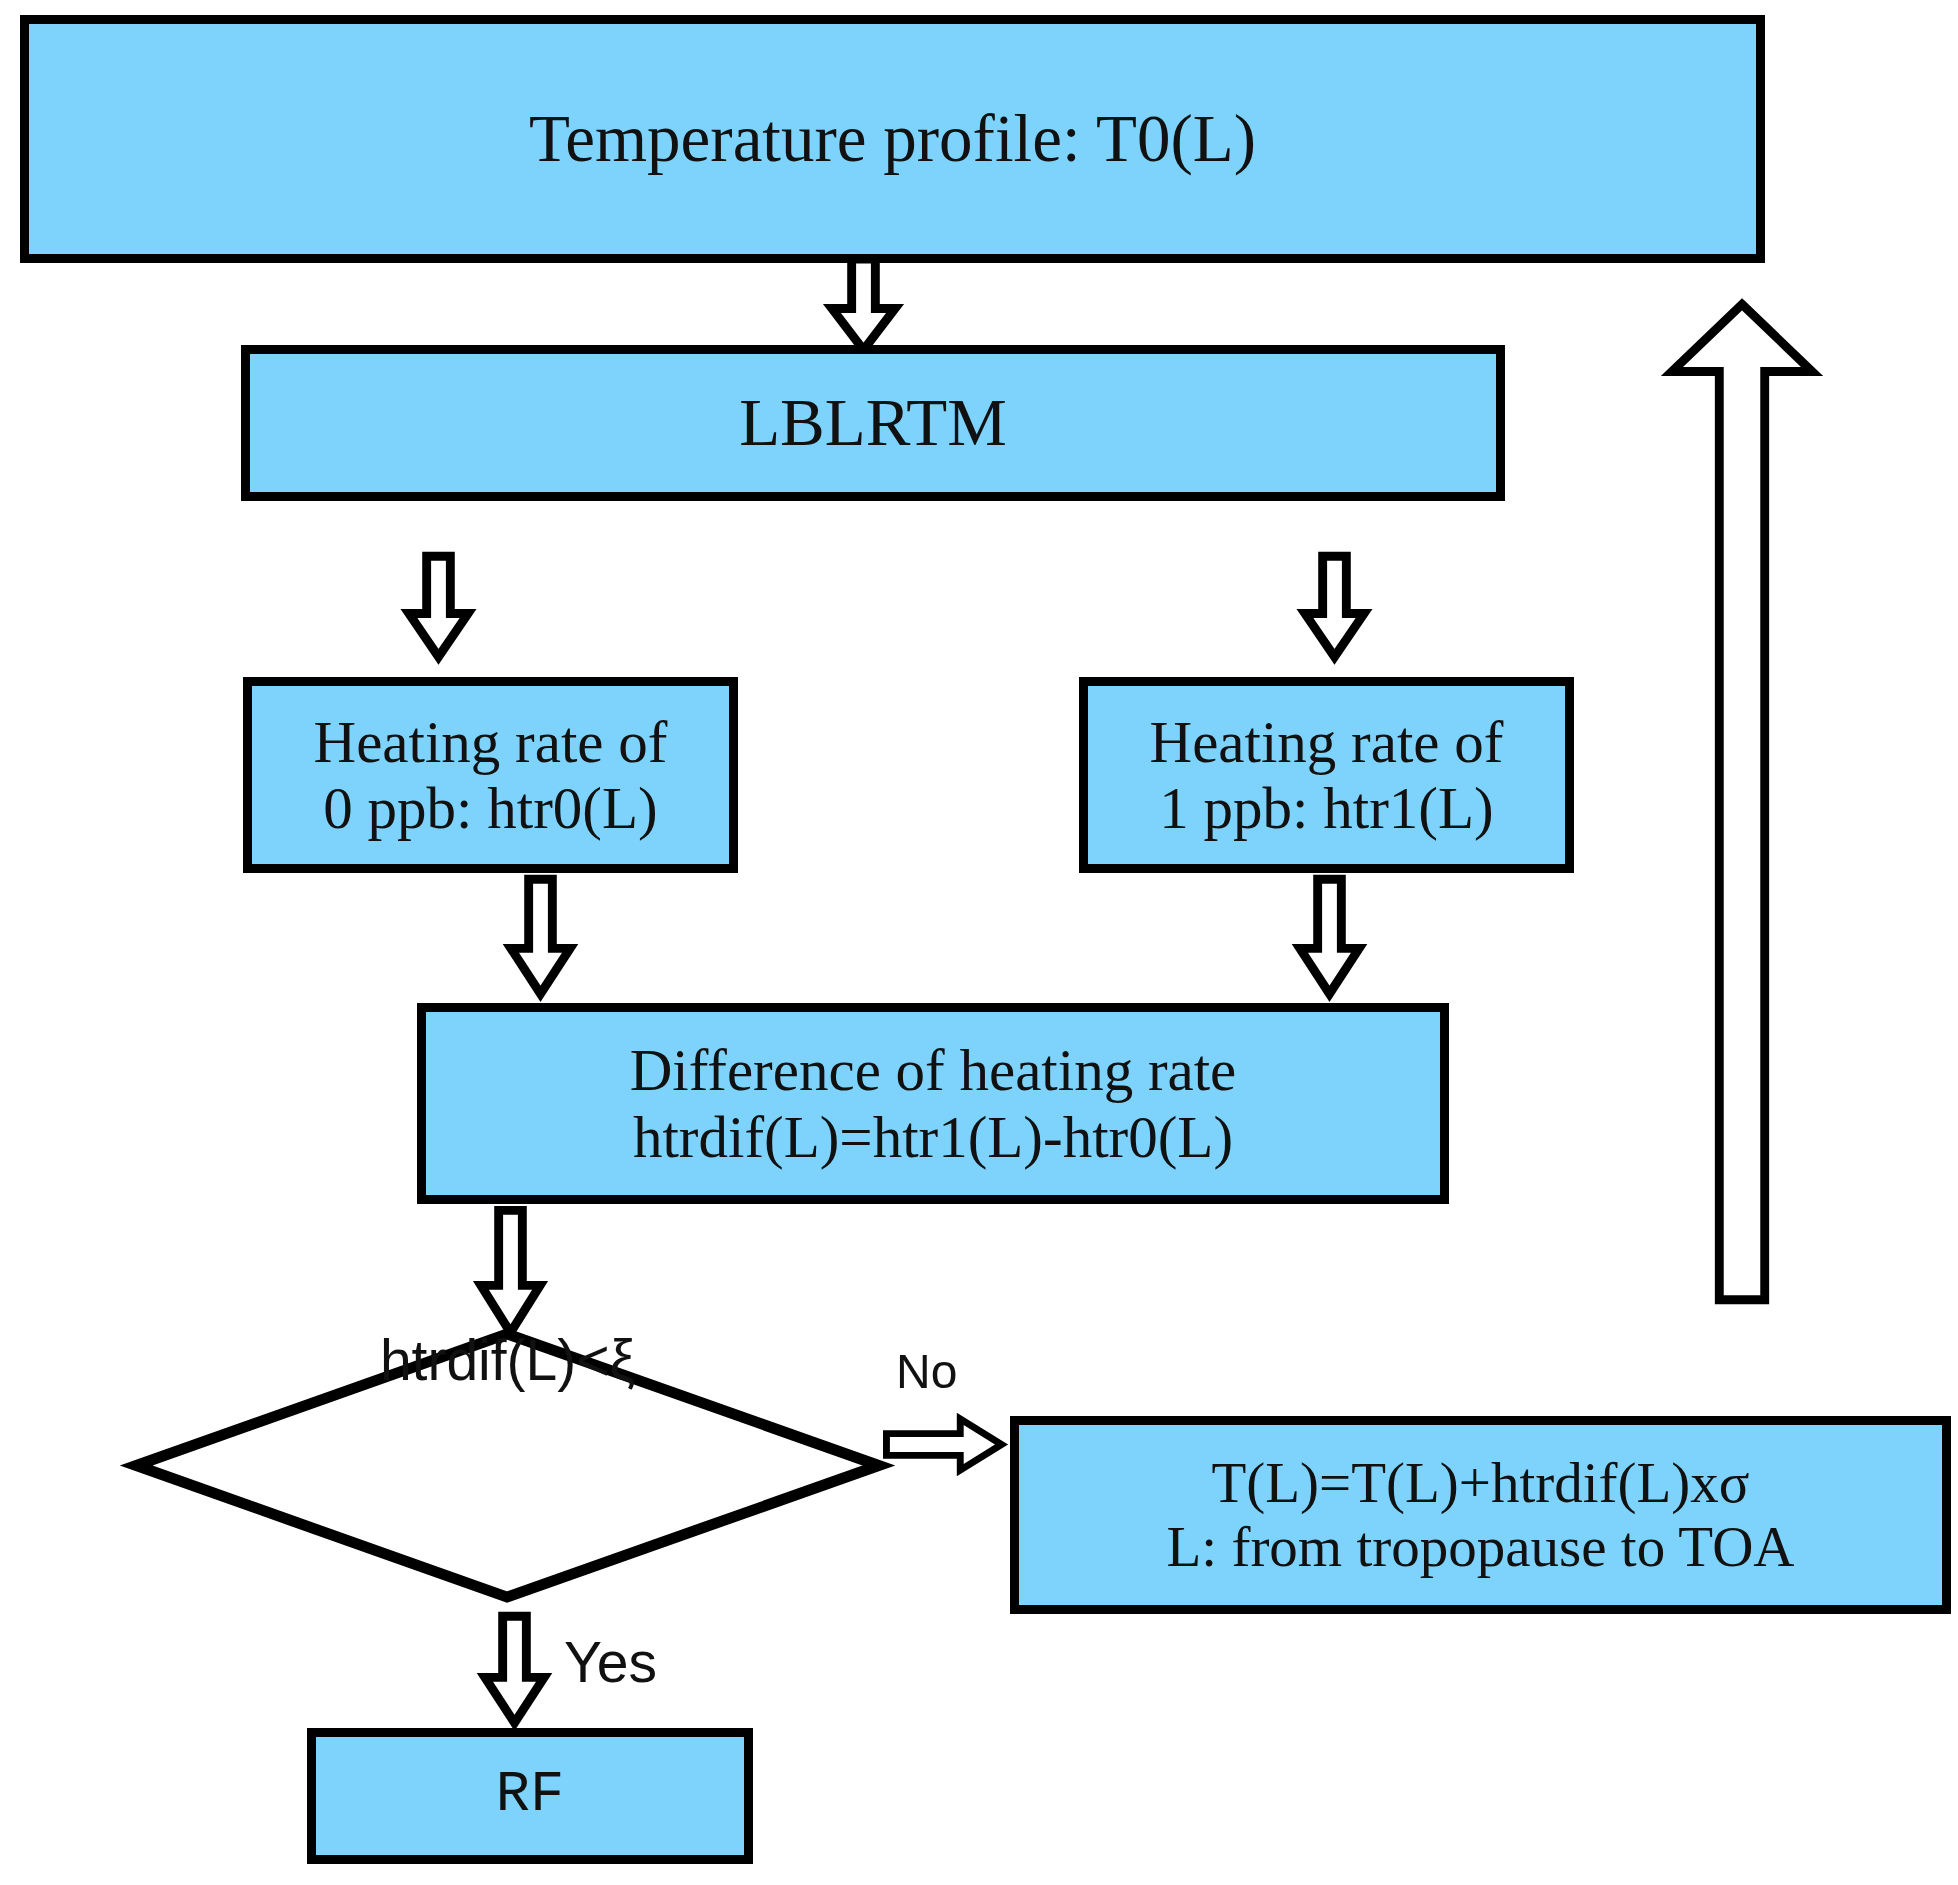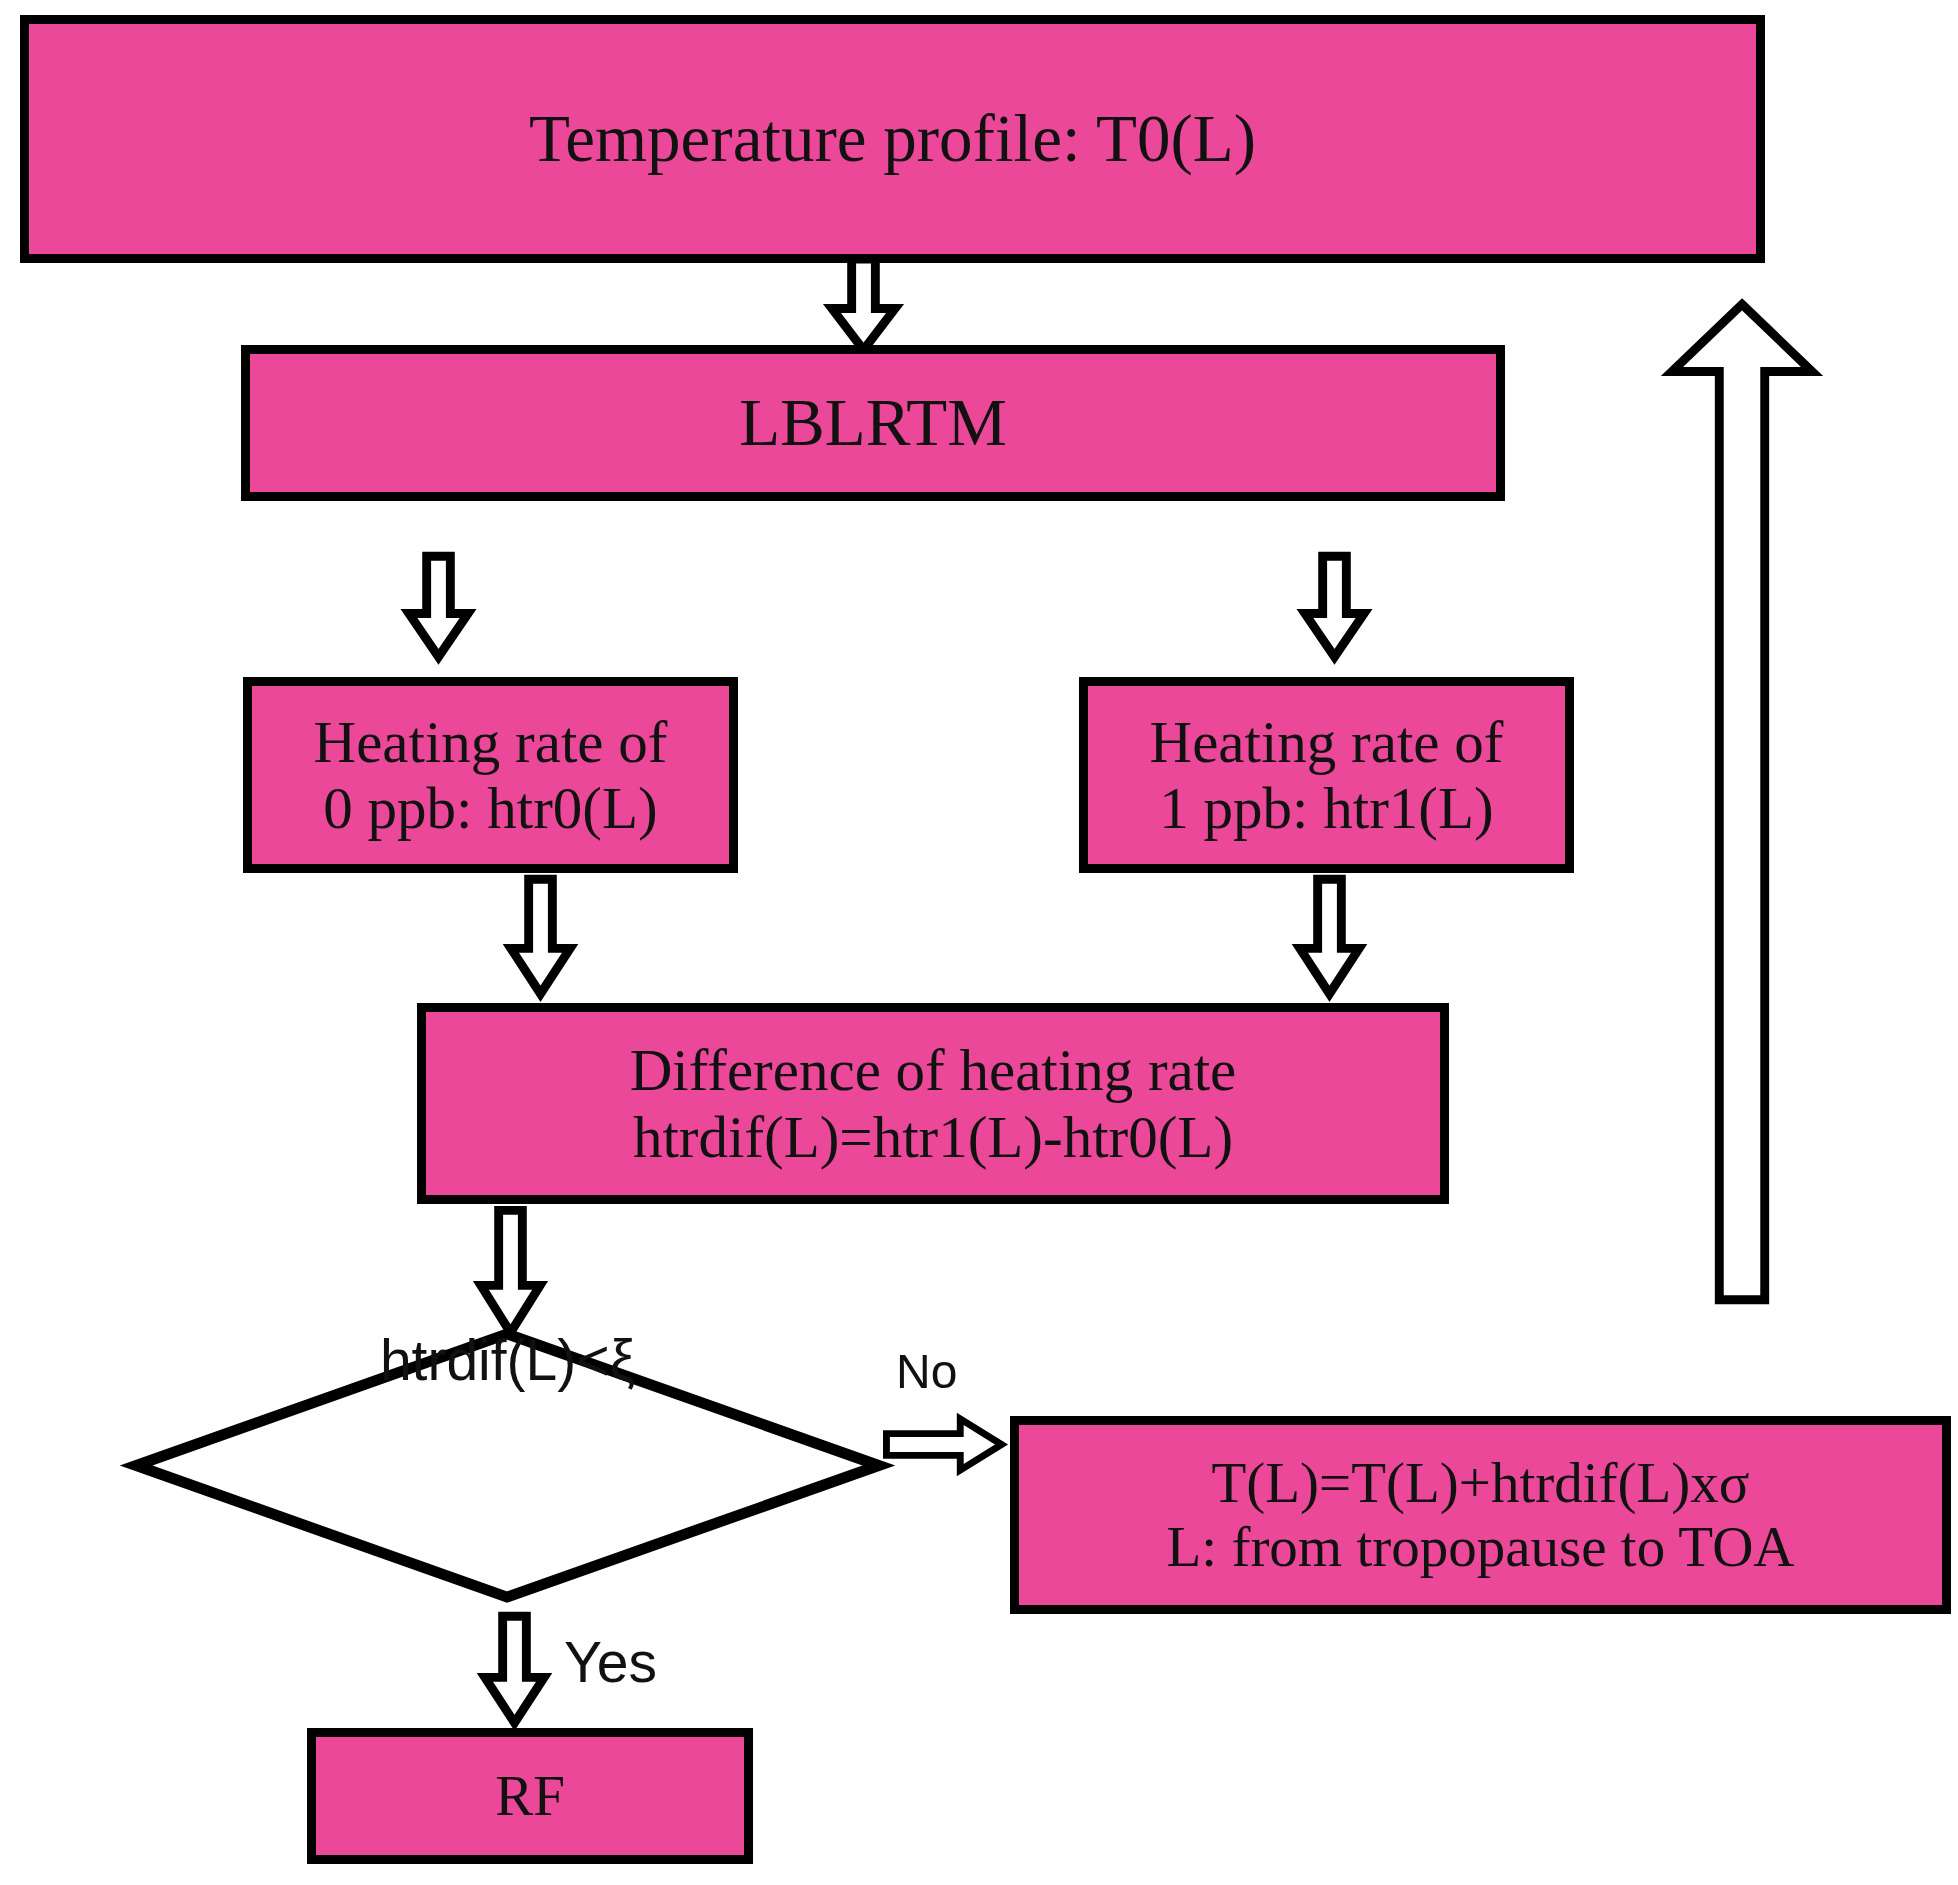--- a/index.html
+++ b/index.html
@@ -12,21 +12,21 @@
     width: 1958px;
     height: 1886px;
     background: #ffffff;
     overflow: hidden;
     font-family: "Liberation Serif", "DejaVu Serif", serif;
   }
   .node {
     position: absolute;
     box-sizing: border-box;
     border: 9px solid #000000;
-    background: #ec4899;
+    background: #7dd3fc;
     display: flex;
     align-items: center;
     justify-content: center;
     text-align: center;
     color: #111111;
   }
   .node .txt {
     font-family: "Liberation Serif", "DejaVu Serif", serif;
     line-height: 1.12;
     white-space: pre-line;
@@ -139,21 +139,21 @@
 L: from tropopause to TOA</span>
   </div>
 
   <svg class="arrow-svg" style="left:477px; top:1616px; width:75px; height:111px;" viewBox="0 0 76 112">
     <polygon points="26,0 50,0 50,62 68,62 38,108 8,62 26,62"></polygon>
   </svg>
 
   <div class="edgelabel" style="left:564px; top:1629px; font-size:57px;">Yes</div>
 
   <div class="node" style="left:307px; top:1728px; width:446px; height:136px;">
-    <span class="txt sans" style="font-size:57px; font-family:Liberation Serif, serif;">RF</span>
+    <span class="txt sans" style="font-size:57px; font-family:Liberation Mono, monospace;">RF</span>
   </div>
 
   <svg class="arrow-svg" style="left:1663px; top:297px; width:158px; height:1010px;" viewBox="0 0 160 1020">
     <polygon points="80,6 151,74 103,74 103,1014 57,1014 57,74 9,74"></polygon>
   </svg>
 
 </div>
 
 
 </body></html>

